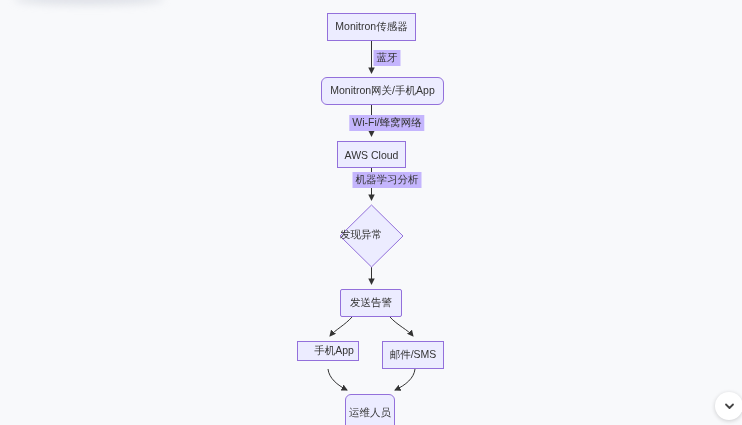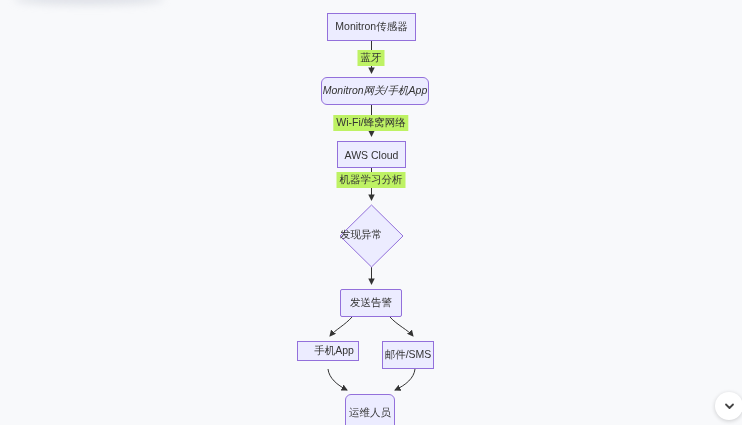--- a/index.html
+++ b/index.html
@@ -27,40 +27,41 @@
     box-sizing: border-box;
     display: flex; align-items: center; justify-content: center;
     background: #ececff;
     border: 1px solid #9370db;
     color: #333333;
     font-size: 10.5px;
     white-space: nowrap;
     text-align: center;
   }
   .n-sensor  { left: 327px; top: 13px;  width: 89px; height: 28px; }
-  .n-gateway { left: 321px; top: 77px;  width: 108px; height: 28px; border-radius: 6px; border-width: 1.7px; font-style: italic; }
+  .n-gateway { left: 321px; top: 77px;  width: 123px; height: 28px; border-radius: 6px; border-width: 1.7px; }
   .n-aws     { left: 337px; top: 141px; width: 69px; height: 27px; }
   .n-alert   { left: 340px; top: 289px; width: 62px; height: 28px; border-width: 1.7px; border-radius: 2px; }
   .n-phone   { left: 297px; top: 341px; width: 62px; height: 20px; padding-left: 12px; }
-  .n-sms     { left: 382px; top: 341px; width: 52px; height: 28px; }
+  .n-sms     { left: 382px; top: 341px; width: 62px; height: 28px; }
   .n-ops     { left: 345px; top: 394px; width: 50px; height: 37px; border-radius: 6px; border-width: 1.7px; }
 
   .diamond-label {
     position: absolute; left: 340px; top: 228px; width: 63px;
     text-align: left; color: #333333; font-size: 10.5px;
   }
 
   .edge-label {
     position: absolute;
     transform: translateX(-50%);
-    background: #bef264;
+    background: #c4b5fd;
     color: #333333;
     font-size: 10.5px;
     padding: 1px 3px;
     white-space: nowrap;
+    margin-left: 16px;
   }
   .el-bt   { left: 371px; top: 50px; }
   .el-wifi { left: 371px; top: 115px; }
   .el-ml   { left: 371px; top: 172px; }
 
   .scroll-btn {
     position: absolute; left: 715px; top: 392px;
     width: 28px; height: 28px; border-radius: 50%;
     background: #ffffff;
     box-shadow: 0 1px 4px rgba(0,0,0,0.18);

